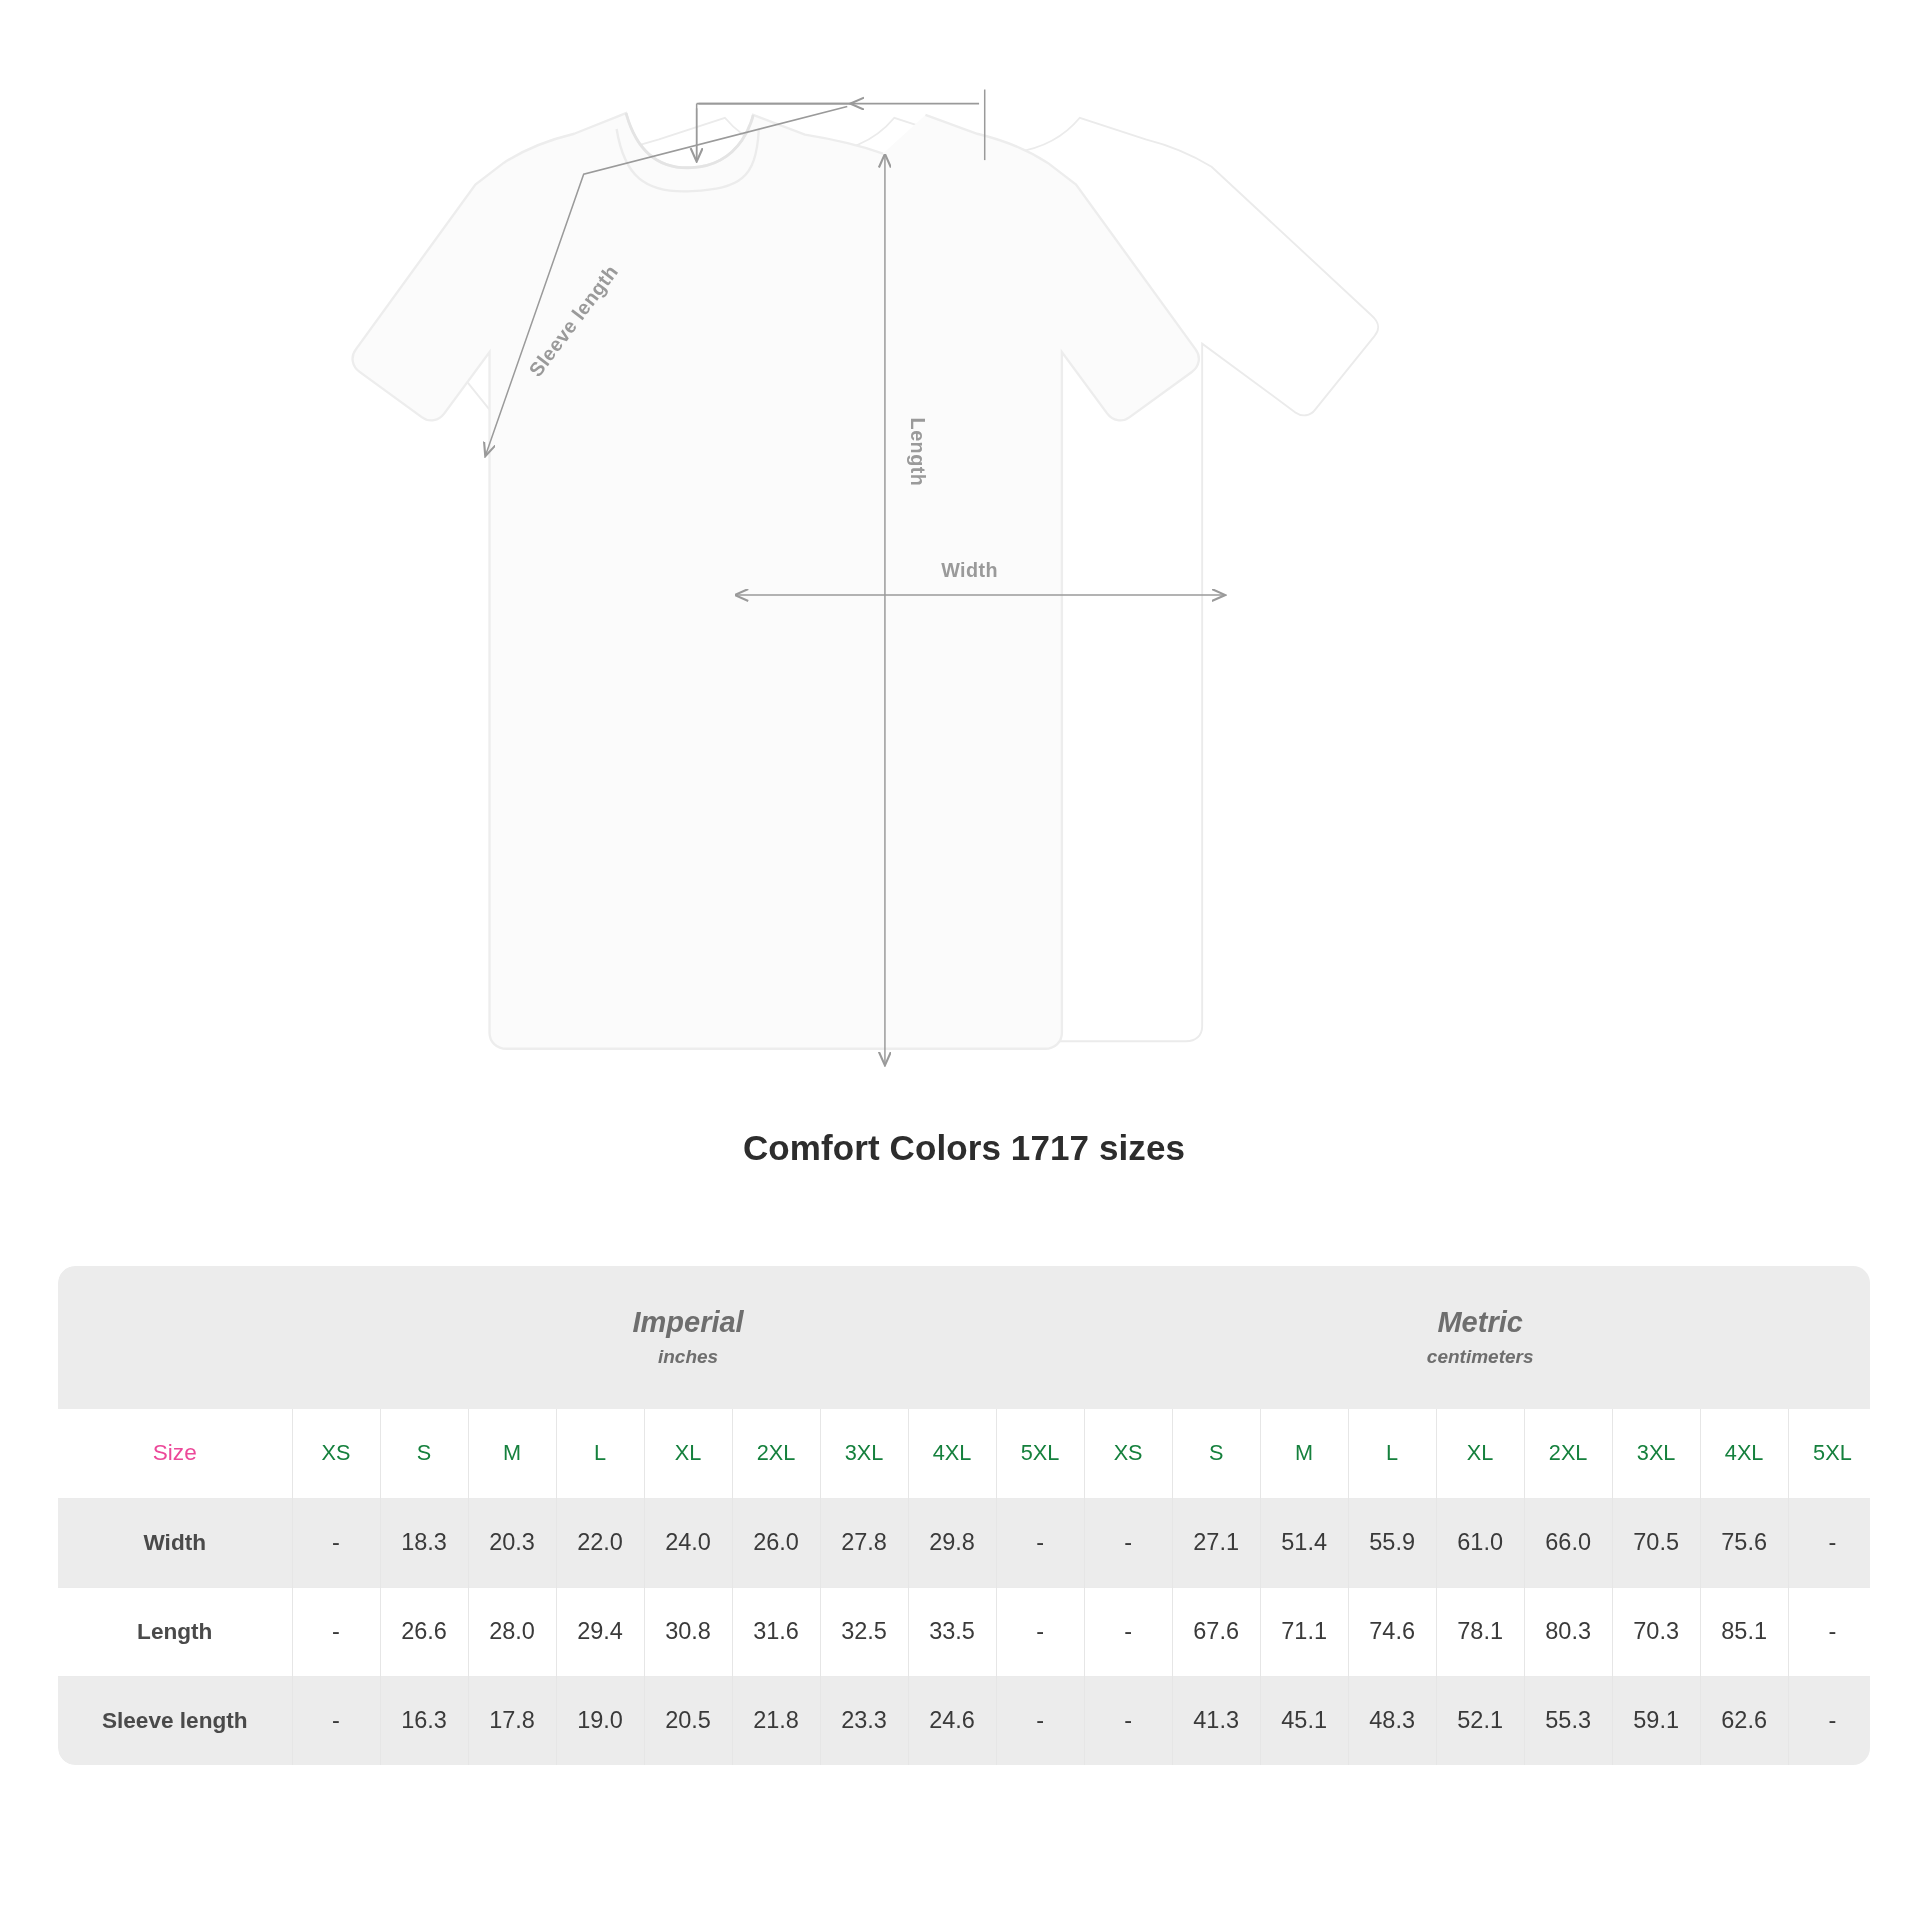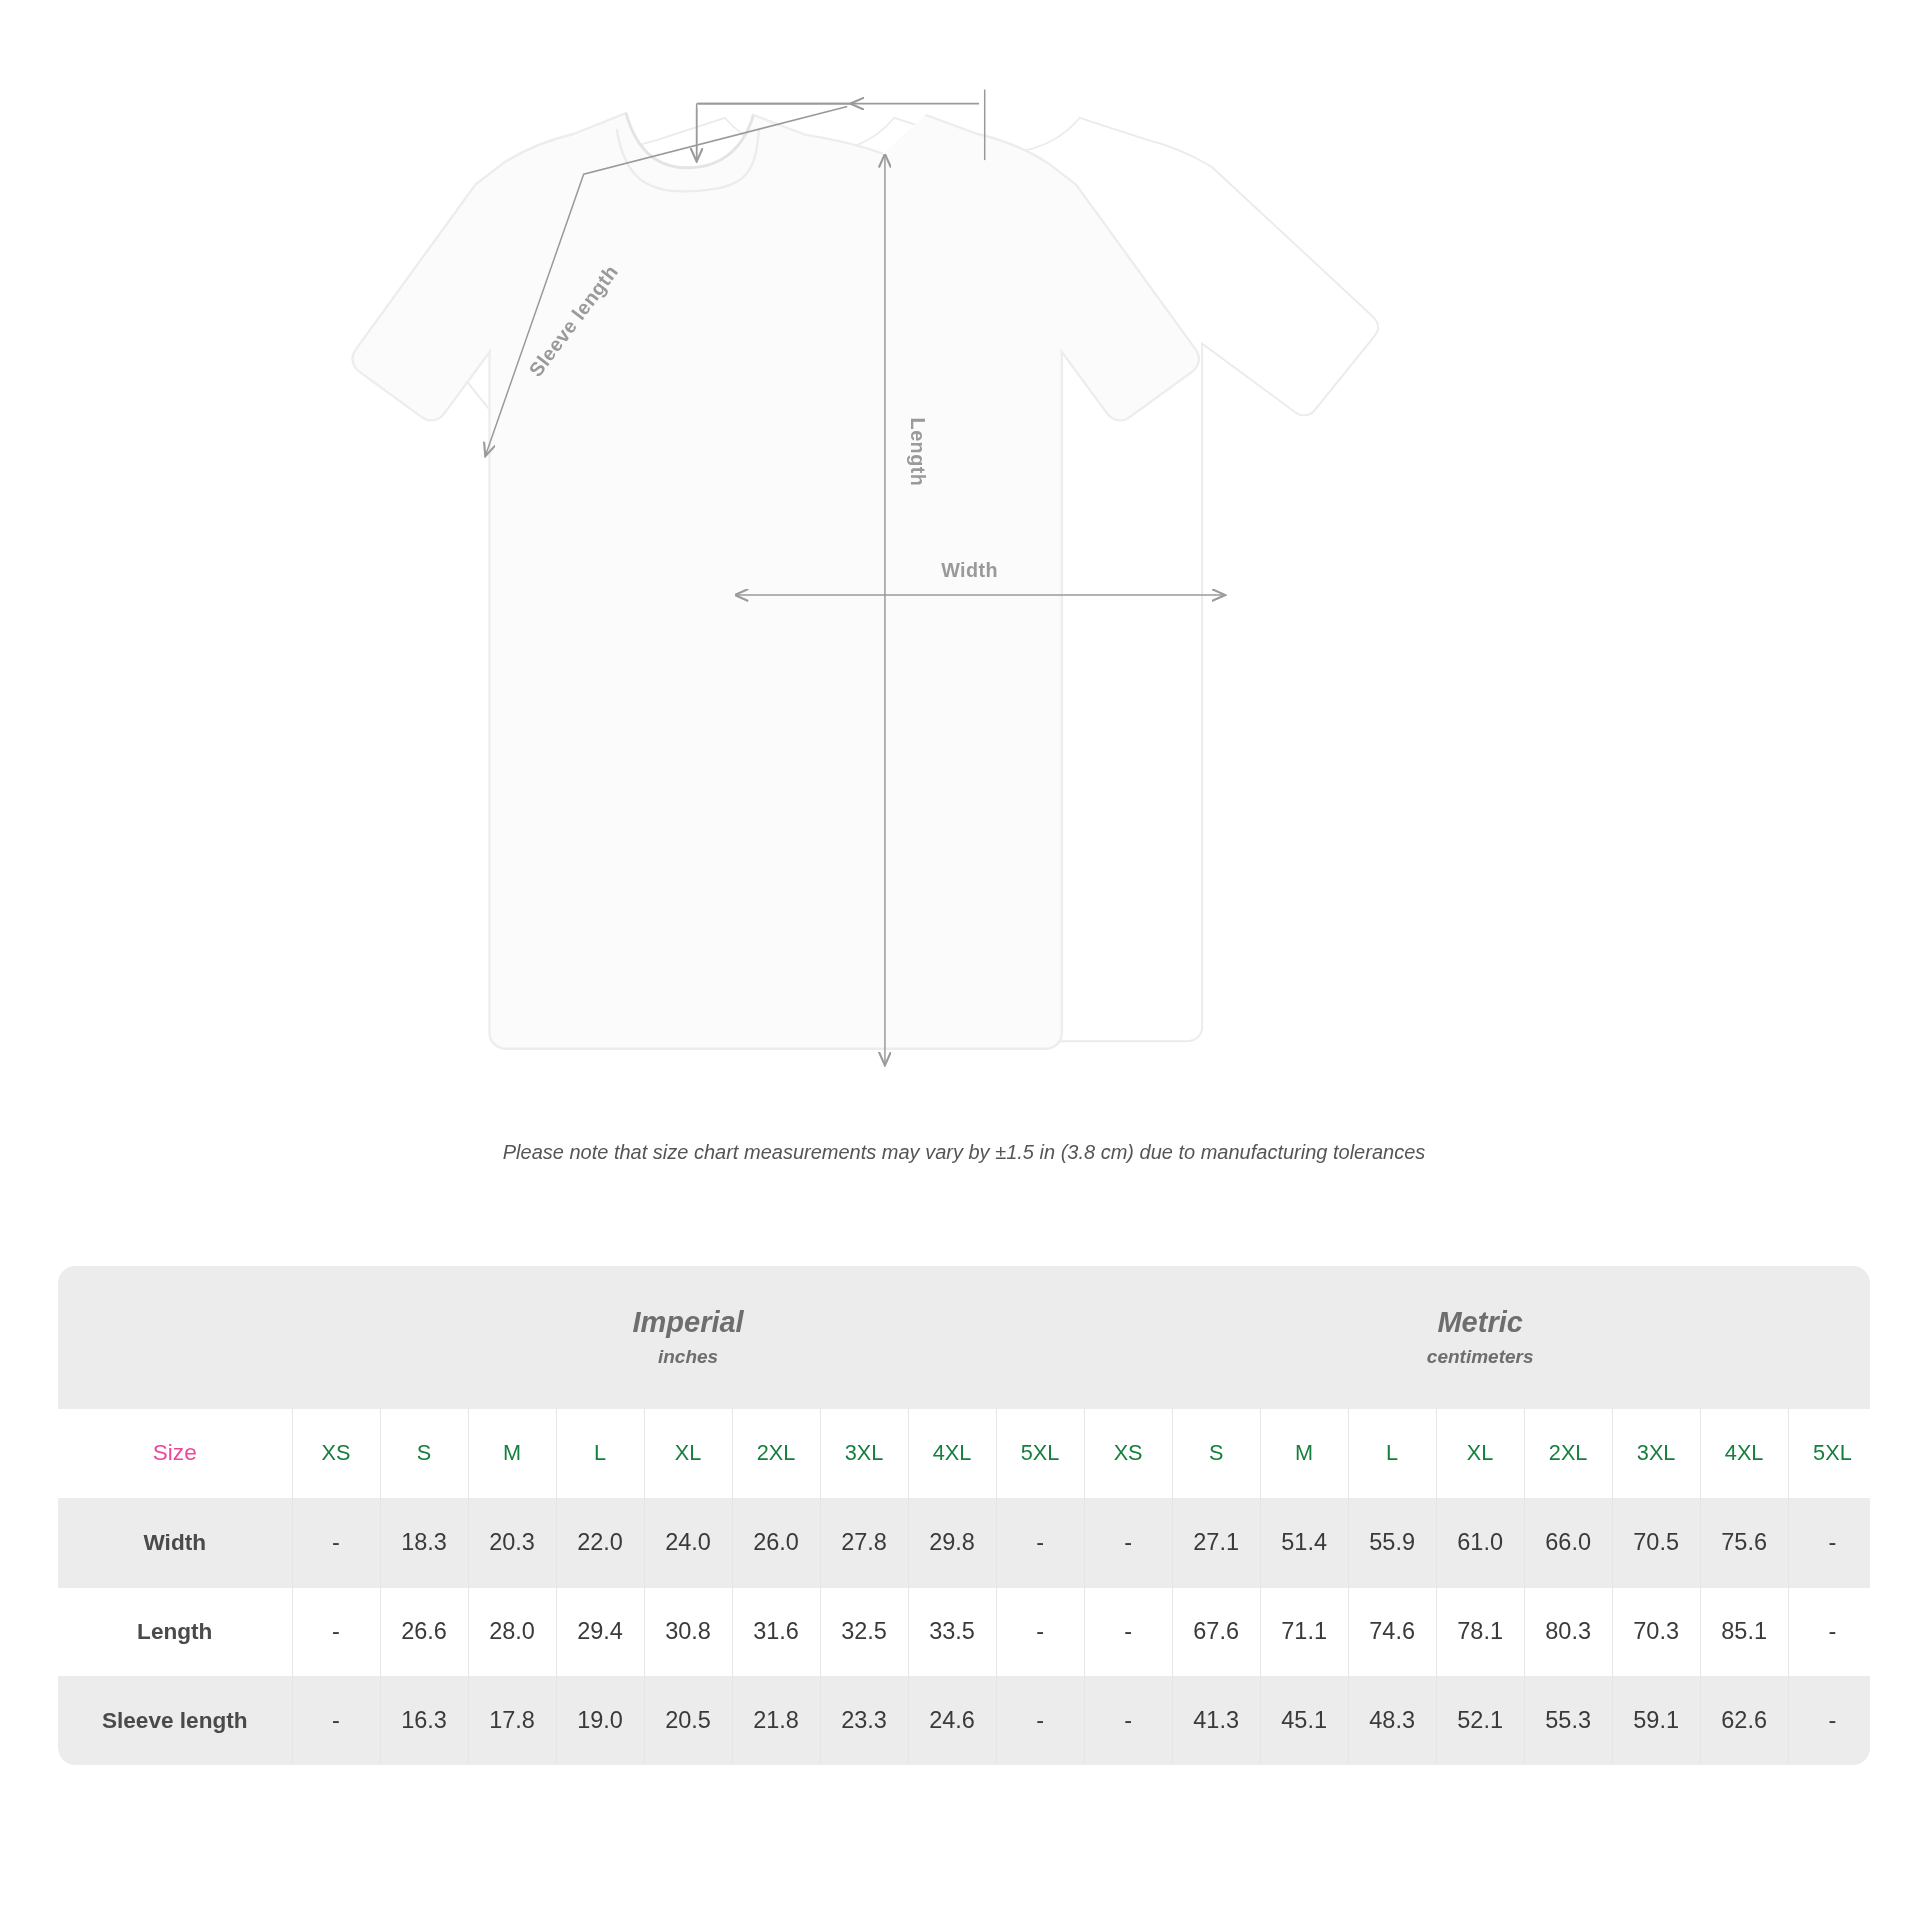--- a/index.html
+++ b/index.html
@@ -237,21 +237,21 @@
       <text class="dim-label" transform="translate(968,480) rotate(90)" text-anchor="middle">Length</text>
 
       <g stroke="#9a9a9a" stroke-width="1.6" fill="none">
         <path d="M 782 632 L 1300 632" marker-start="url(#arrowStart)" marker-end="url(#arrowEnd)"></path>
       </g>
       <text class="dim-label" x="1030" y="613" text-anchor="middle">Width</text>
     </svg>
   </div>
 
   <div class="title-block">
-    <div class="chart-note">Please note that size chart measurements may vary by ±1.5 in (3.8 cm) due to manufacturing tolerances</div>
+    <div class="chart-title">Comfort Colors 1717 sizes</div>
   </div>
 
   <div class="table-wrap">
     <table class="size-table">
       <colgroup>
         <col style="width:234px">
         <col span="18" style="width:88px">
       </colgroup>
       <tbody>
         <tr class="unit-row">

